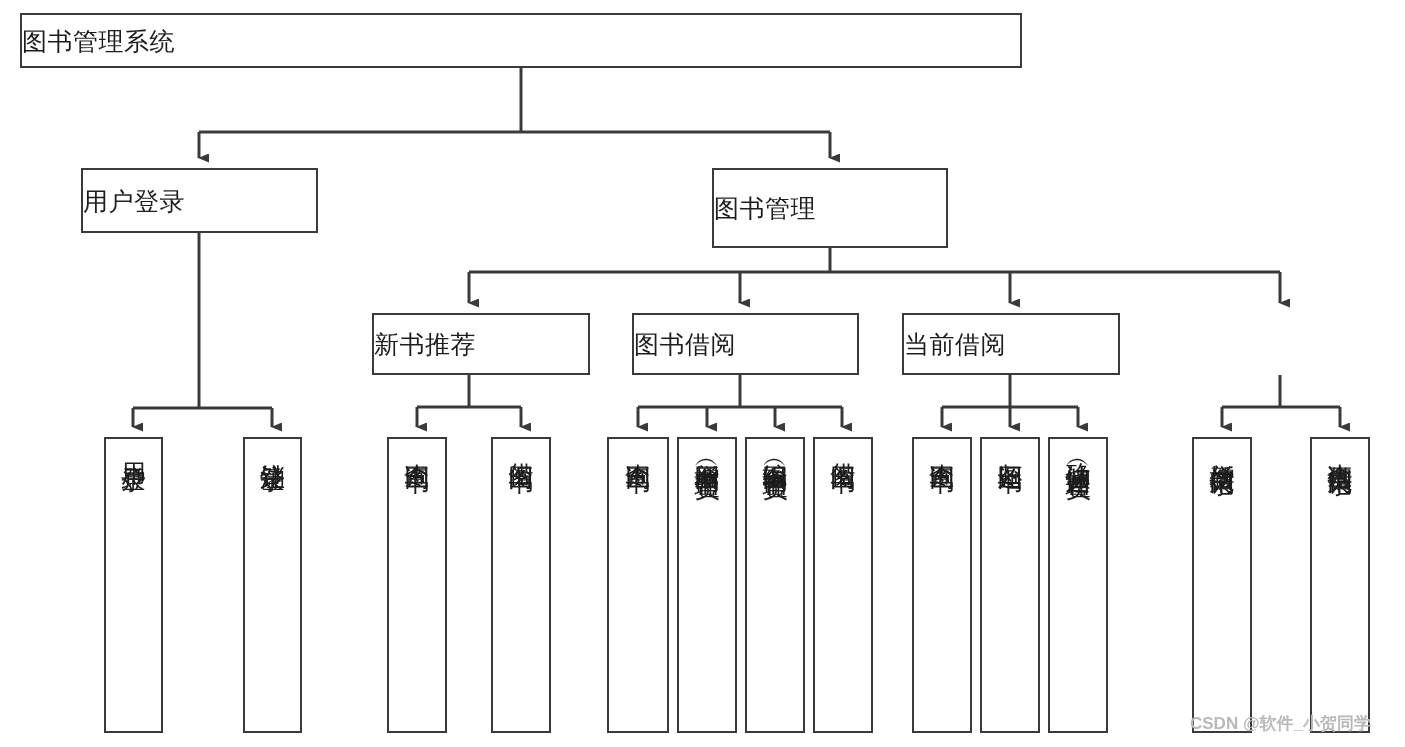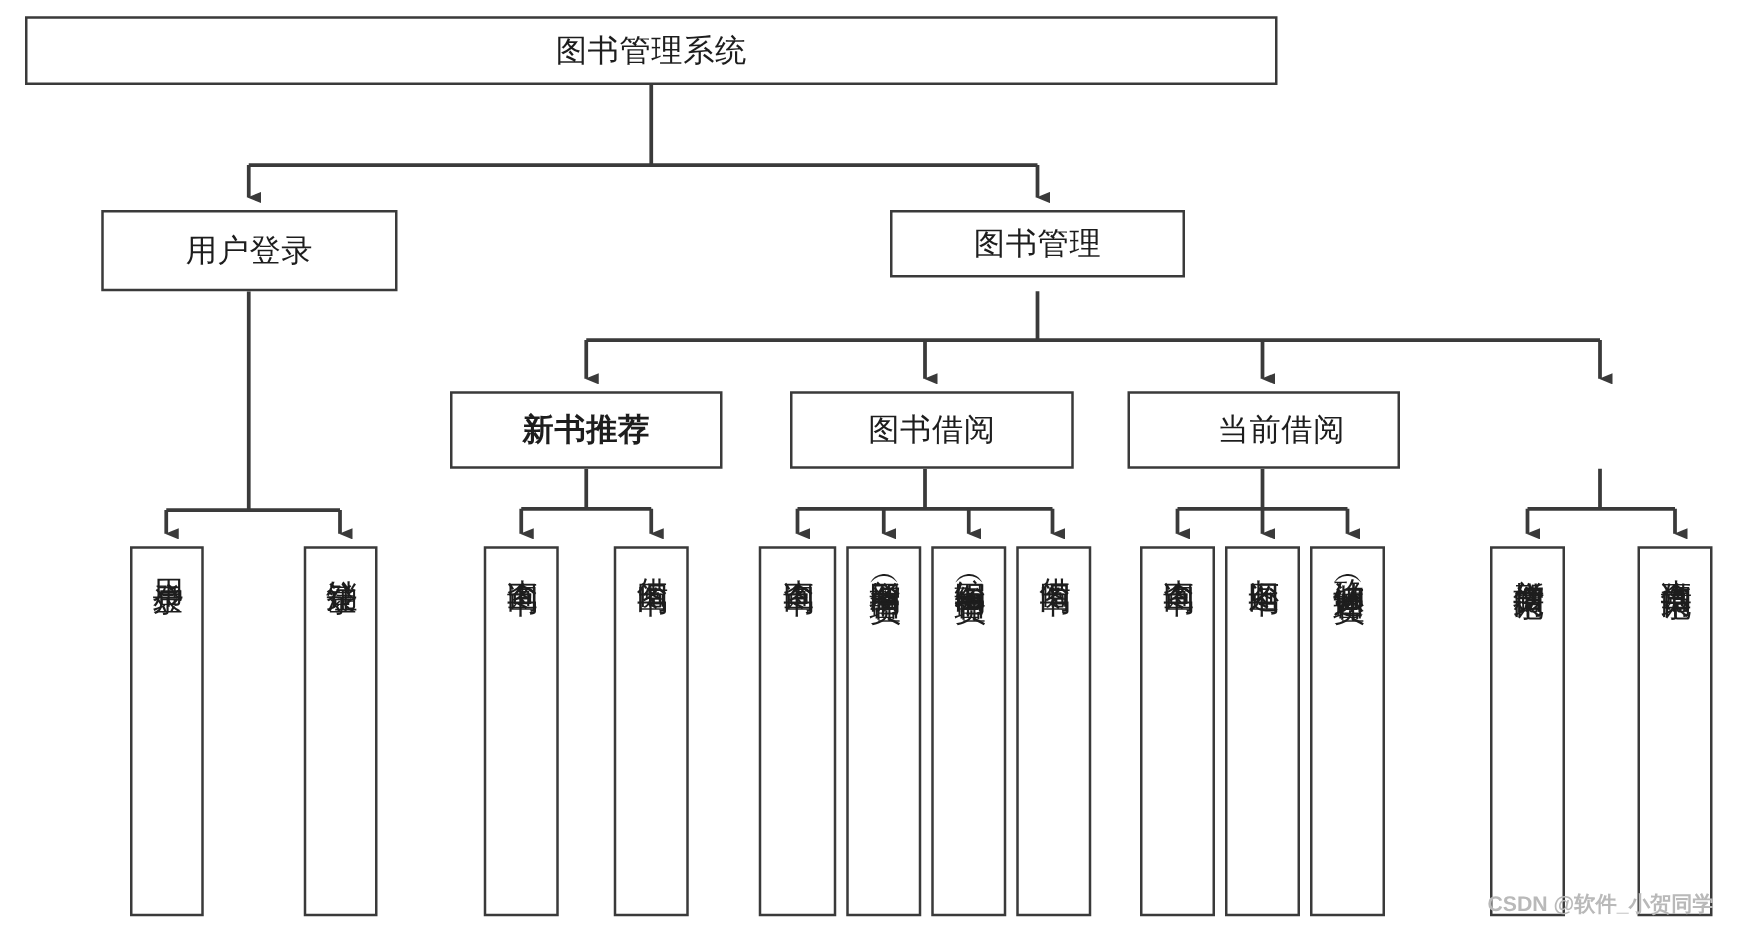--- a/index.html
+++ b/index.html
@@ -27,21 +27,20 @@
     width: 1405px;
     height: 747px;
   }
   .node {
     position: absolute;
     box-sizing: border-box;
     background: #ffffff;
     border: 2px solid #3a3a3a;
     display: flex;
     align-items: center;
-    justify-content: center;
     color: #1d1d1d;
     z-index: 2;
   }
   .node-label {
     display: block;
     text-align: center;
     line-height: 1.12;
     letter-spacing: 0.5px;
   }
   
@@ -133,31 +132,31 @@
     </g>
   </svg>
 
   <div class="node horiz root" style="left:20px; top:13px; width:1002px; height:55px;">
     <span class="node-label">图书管理系统</span>
   </div>
 
   <div class="node horiz" style="left:81px; top:168px; width:237px; height:65px;">
     <span class="node-label">用户登录</span>
   </div>
-  <div class="node horiz" style="left:712px; top:168px; width:236px; height:54px;">
+  <div class="node horiz" style="left:712px; top:168px; width:236px; height:80px;">
     <span class="node-label">图书管理</span>
   </div>
 
-  <div class="node horiz" style="left:360px; top:313px; width:218px; height:62px;font-weight:bold;">
+  <div class="node horiz" style="left:372px; top:313px; width:218px; height:62px;">
     <span class="node-label">新书推荐</span>
   </div>
   <div class="node horiz" style="left:632px; top:313px; width:227px; height:62px;">
     <span class="node-label">图书借阅</span>
   </div>
-  <div class="node horiz" style="left:902px; top:313px; width:218px; height:62px;padding-left:28px;">
+  <div class="node horiz" style="left:902px; top:313px; width:218px; height:62px;">
     <span class="node-label">当前借阅</span>
   </div>
 
   <div class="node leaf" style="left:104px; top:437px; width:59px; height:296px;">
     <span class="node-label">用户登录</span>
   </div>
   <div class="node leaf" style="left:243px; top:437px; width:59px; height:296px;">
     <span class="node-label">注销登录</span>
   </div>
 

